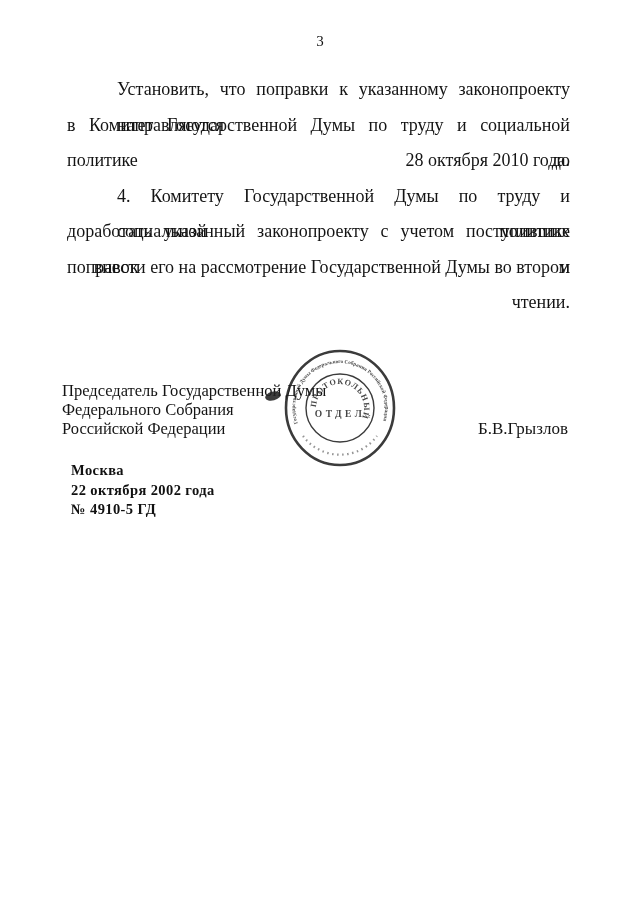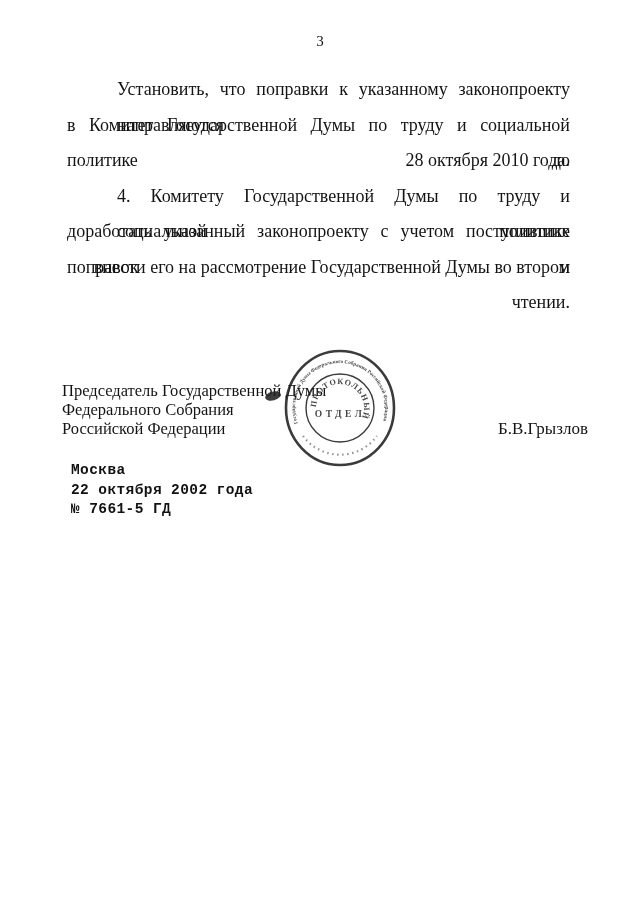--- a/index.html
+++ b/index.html
@@ -49,27 +49,26 @@
     line-height: 18.8px;
   }
   .signature-block .sig-line { white-space: nowrap; }
   .signatory-name {
     position: absolute;
     left: 478px;
     top: 419px;
     font-size: 17px;
     line-height: 19px;
     white-space: nowrap;
-    margin-left: 20px;
   }
   .doc-footer {
     position: absolute;
     left: 71px;
     top: 461px;
-    font-family: Liberation Mono, monospace;
+    font-family: Liberation Serif, serif;
     font-weight: 700;
     font-size: 14.5px;
     line-height: 19.6px;
     letter-spacing: 0.4px;
     color: #111111;
     white-space: nowrap;
   }
   .stamp {
     position: absolute;
     left: 265px;
@@ -125,16 +124,16 @@
         </g>
         <text x="75" y="84" text-anchor="middle" font-size="9.5" font-weight="700" letter-spacing="3.5">ОТДЕЛ</text>
       </g>
       <ellipse cx="8" cy="63" rx="8" ry="4.5" transform="rotate(-15 8 63)" fill="#222222" opacity="0.88"></ellipse>
     </svg>
   </div>
 
   <div class="doc-footer">
     <div>Москва</div>
     <div>22 октября 2002 года</div>
-    <div>№ 7661-5 ГД</div>
+    <div>№ 4910-5 ГД</div>
   </div>
 
 </div>
 
 </body></html>

